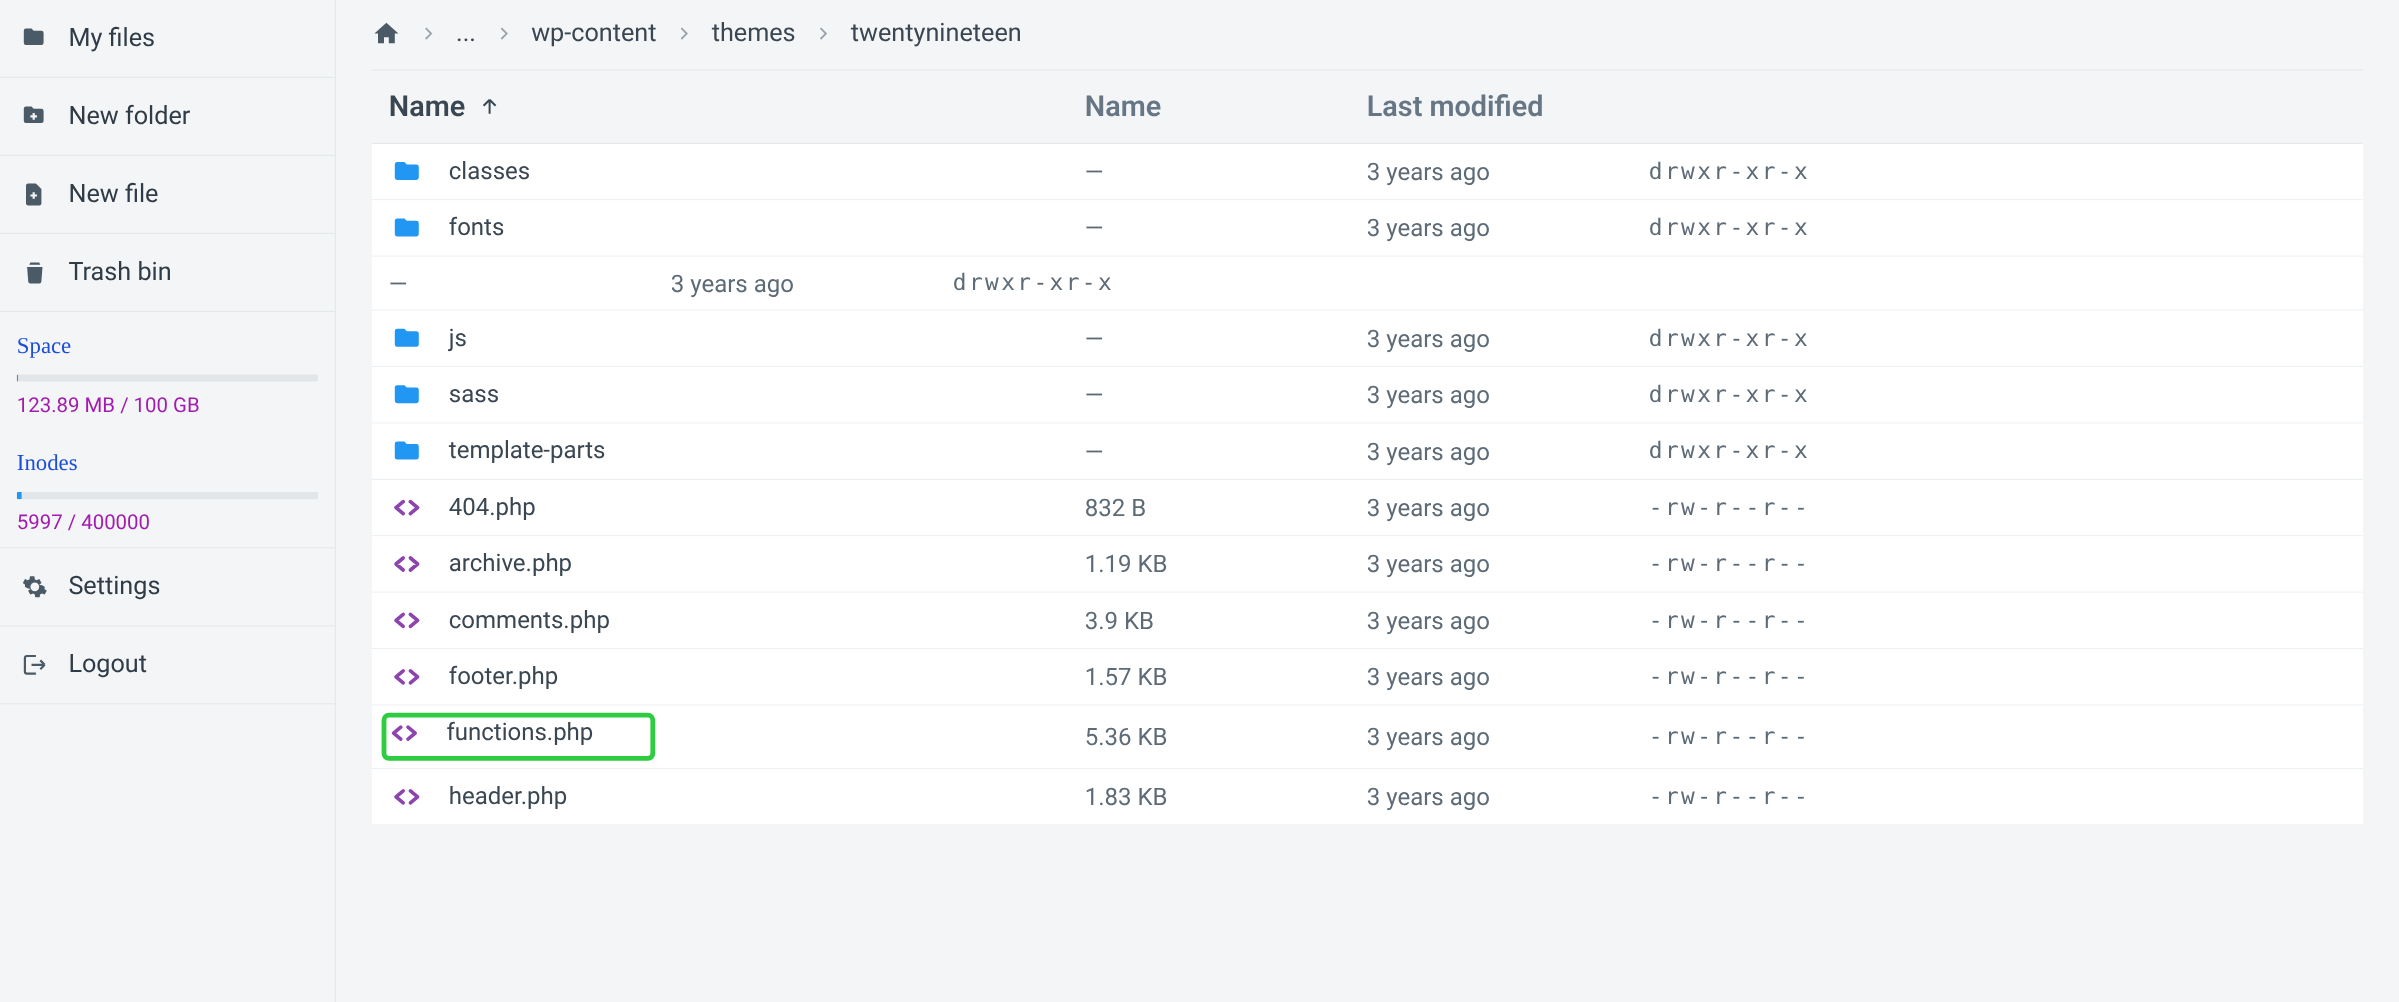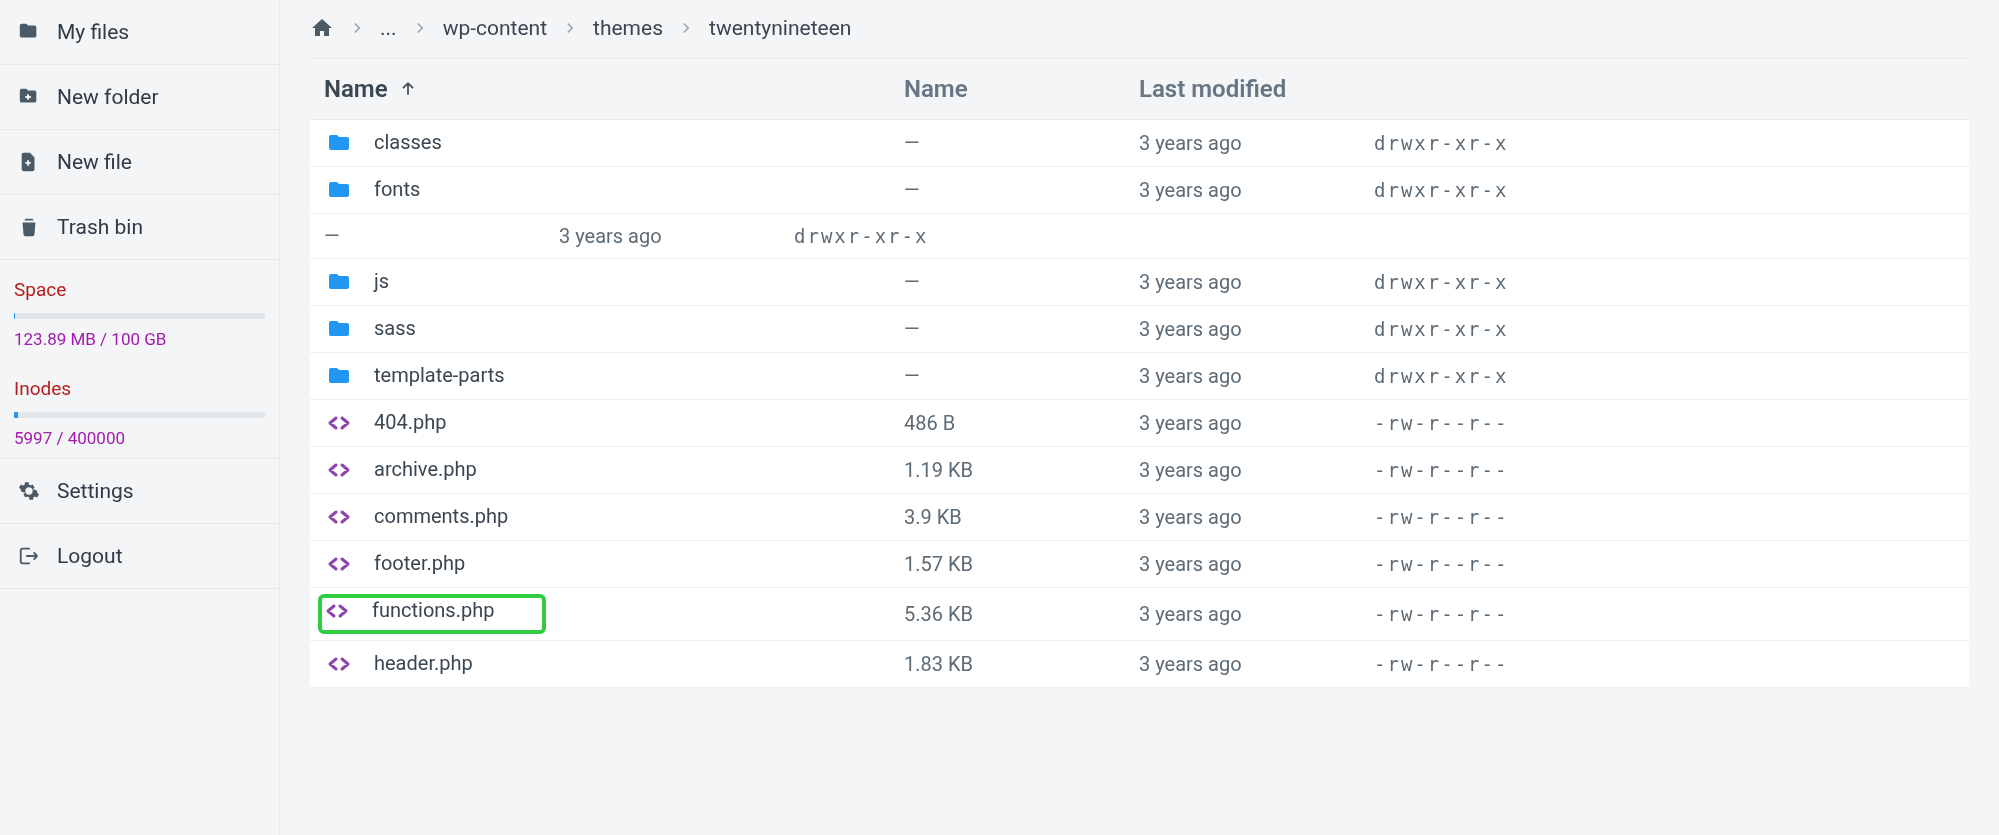--- a/index.html
+++ b/index.html
@@ -40,22 +40,23 @@
     display: flex;
     align-items: center;
     justify-content: center;
     color: #4a5a67;
   }
   .sidebar-section {
     padding: 18px 14px 10px 14px;
   }
   .sidebar-label {
     font-size: 19px;
-    color: #b91c1c;
+    color: #1d4ed8;
     margin-bottom: 12px;
+    font-family: Liberation Serif, serif;
   }
   .bar-track {
     width: 100%;
     height: 6px;
     background: #e3e6e8;
     border-radius: 1px;
     overflow: hidden;
     margin-bottom: 10px;
   }
   .bar-fill {
@@ -393,21 +394,21 @@
             <div class="col-name">
               <div class="cell-name">
                 <span class="ficon">
                   <svg width="28" height="24" viewBox="0 0 24 24">
                     <use href="#i-code"></use>
                   </svg>
                 </span>
                 <span>404.php</span>
               </div>
             </div>
-            <div class="col-size">486 B</div>
+            <div class="col-size">832 B</div>
             <div class="col-mod">3 years ago</div>
             <div class="col-perm">-rw-r--r--</div>
           </div>
           <div class="row">
             <div class="col-name">
               <div class="cell-name">
                 <span class="ficon">
                   <svg width="28" height="24" viewBox="0 0 24 24">
                     <use href="#i-code"></use>
                   </svg>

